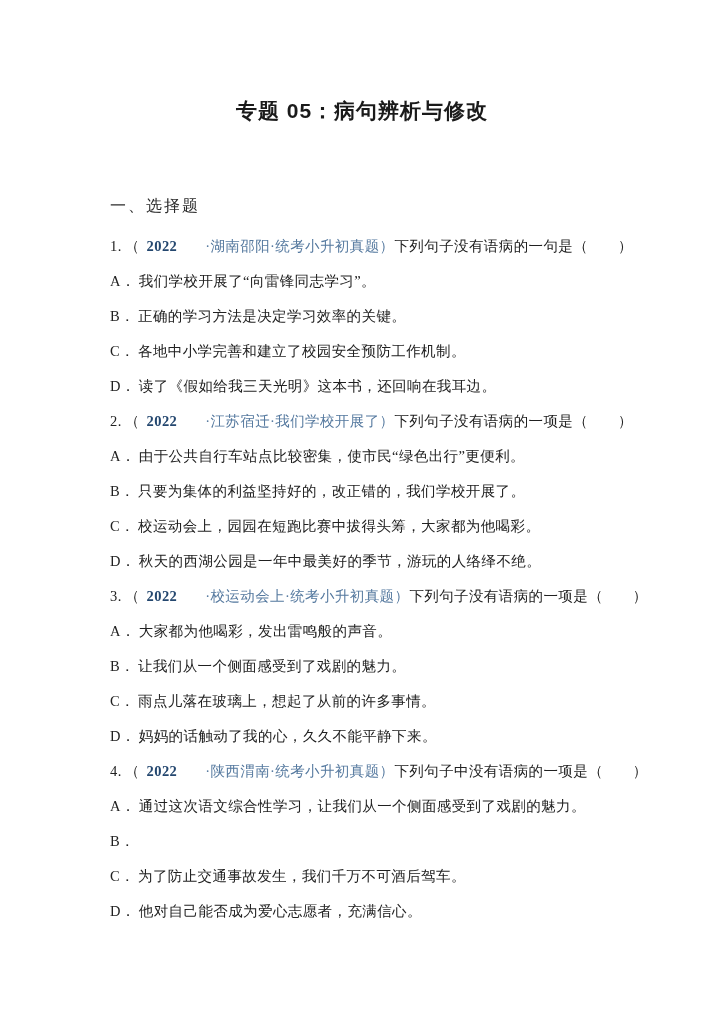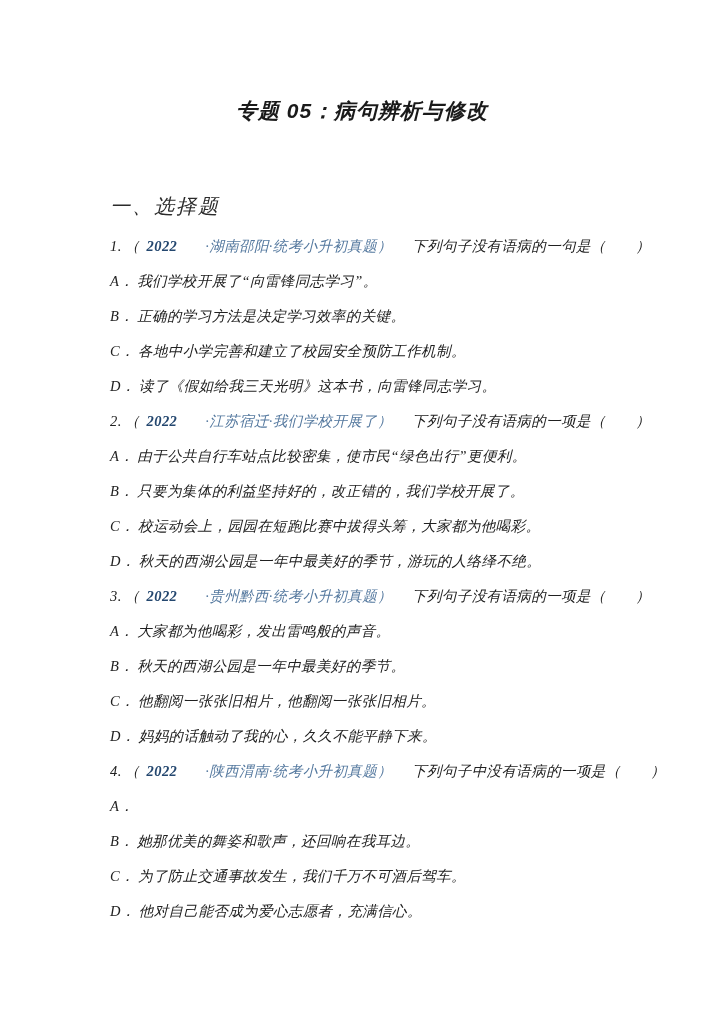--- a/index.html
+++ b/index.html
@@ -11,35 +11,34 @@
     width: 724px;
     height: 1024px;
     font-family: "Liberation Serif", serif;
     color: var(--text-color, #212121);
   }
   .page {
     width: 724px;
     height: 1024px;
     overflow: hidden;
     background: #ffffff;
-    font-style: italic;
   }
   .doc-title {
     margin: 97px 0 0 0;
     text-align: center;
     font-size: 21px;
     line-height: 28px;
     font-weight: 700;
     letter-spacing: 1px;
     font-family: "Liberation Sans", sans-serif;
     color: #1a1a1a;
   }
   .section-heading {
     margin: 70px 0 0 110px;
-    font-size: 20px;
+    font-size: 16px;
     line-height: 22px;
     letter-spacing: 2px;
     color: #2b2b2b;
   }
   .qa {
     margin: 12px 100px 0 110px;
   }
   .line {
     height: 35px;
     display: flex;
@@ -48,21 +47,21 @@
     letter-spacing: 0.4px;
     white-space: nowrap;
   }
   .paren { margin-left: 3px; }
   .year {
     color: var(--year-color, #24476F);
     font-weight: 700;
     margin-left: 7px;
   }
   .src { color: var(--src-color, #55799F); margin-left: 28px; }
-  .stem { margin-left: 20px; }
+  .stem { margin-left: 0; }
   .opt-label { margin-right: 3px; }
 </style>
 </head>
 <body>
 
 <div class="page">
 
   <div class="doc-title">专题 05：病句辨析与修改</div>
 
   <div class="section-heading">一、选择题</div>
@@ -83,21 +82,21 @@
     <div class="line opt-line">
       <span class="opt-label">B．</span>
       <span class="opt-text">正确的学习方法是决定学习效率的关键。</span>
     </div>
     <div class="line opt-line">
       <span class="opt-label">C．</span>
       <span class="opt-text">各地中小学完善和建立了校园安全预防工作机制。</span>
     </div>
     <div class="line opt-line">
       <span class="opt-label">D．</span>
-      <span class="opt-text">读了《假如给我三天光明》这本书，向雷锋同志学习。</span>
+      <span class="opt-text">读了《假如给我三天光明》这本书，还回响在我耳边。</span>
     </div>
 
     <div class="line q-line">
       <span class="qnum">2.</span>
       <span class="paren">（</span>
       <span class="year">2022</span>
       <span class="src">·江苏宿迁·我们学校开展了）</span>
       <span class="stem">下列句子没有语病的一项是（　　）</span>
     </div>
     <div class="line opt-line">
@@ -114,53 +113,53 @@
     </div>
     <div class="line opt-line">
       <span class="opt-label">D．</span>
       <span class="opt-text">秋天的西湖公园是一年中最美好的季节，游玩的人络绎不绝。</span>
     </div>
 
     <div class="line q-line">
       <span class="qnum">3.</span>
       <span class="paren">（</span>
       <span class="year">2022</span>
-      <span class="src">·贵州黔西·统考小升初真题）</span>
+      <span class="src">·校运动会上·统考小升初真题）</span>
       <span class="stem">下列句子没有语病的一项是（　　）</span>
     </div>
     <div class="line opt-line">
       <span class="opt-label">A．</span>
       <span class="opt-text">大家都为他喝彩，发出雷鸣般的声音。</span>
     </div>
     <div class="line opt-line">
       <span class="opt-label">B．</span>
-      <span class="opt-text">秋天的西湖公园是一年中最美好的季节。</span>
+      <span class="opt-text">让我们从一个侧面感受到了戏剧的魅力。</span>
     </div>
     <div class="line opt-line">
       <span class="opt-label">C．</span>
-      <span class="opt-text">他翻阅一张张旧相片，他翻阅一张张旧相片。</span>
+      <span class="opt-text">雨点儿落在玻璃上，想起了从前的许多事情。</span>
     </div>
     <div class="line opt-line">
       <span class="opt-label">D．</span>
       <span class="opt-text">妈妈的话触动了我的心，久久不能平静下来。</span>
     </div>
 
     <div class="line q-line">
       <span class="qnum">4.</span>
       <span class="paren">（</span>
       <span class="year">2022</span>
       <span class="src">·陕西渭南·统考小升初真题）</span>
       <span class="stem">下列句子中没有语病的一项是（　　）</span>
     </div>
     <div class="line opt-line">
       <span class="opt-label">A．</span>
+      <span class="opt-text">通过这次语文综合性学习，让我们从一个侧面感受到了戏剧的魅力。</span>
     </div>
     <div class="line opt-line">
       <span class="opt-label">B．</span>
-      <span class="opt-text">她那优美的舞姿和歌声，还回响在我耳边。</span>
     </div>
     <div class="line opt-line">
       <span class="opt-label">C．</span>
       <span class="opt-text">为了防止交通事故发生，我们千万不可酒后驾车。</span>
     </div>
     <div class="line opt-line">
       <span class="opt-label">D．</span>
       <span class="opt-text">他对自己能否成为爱心志愿者，充满信心。</span>
     </div>
 

